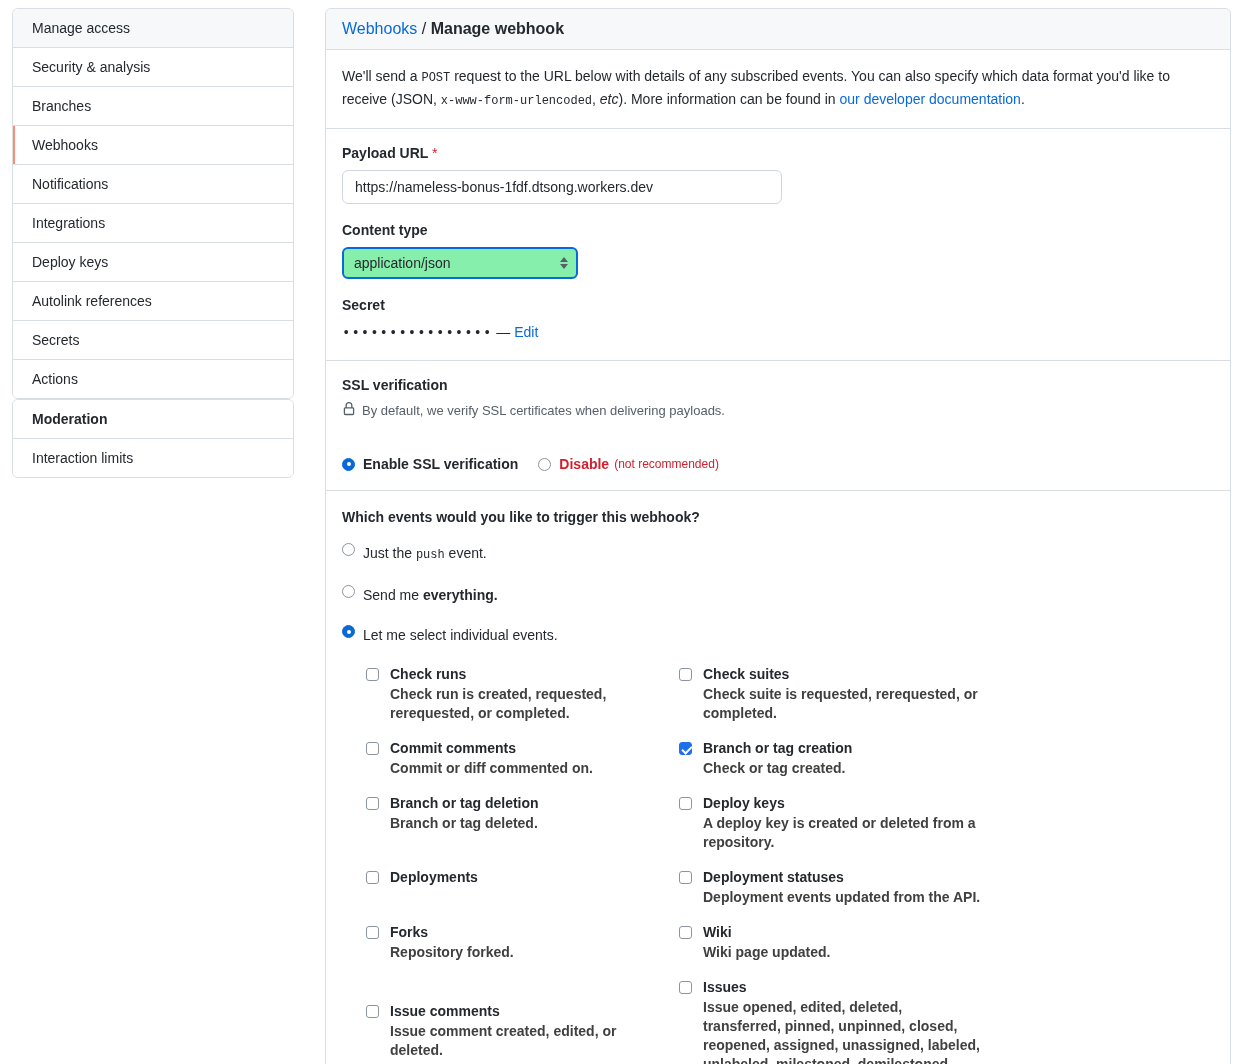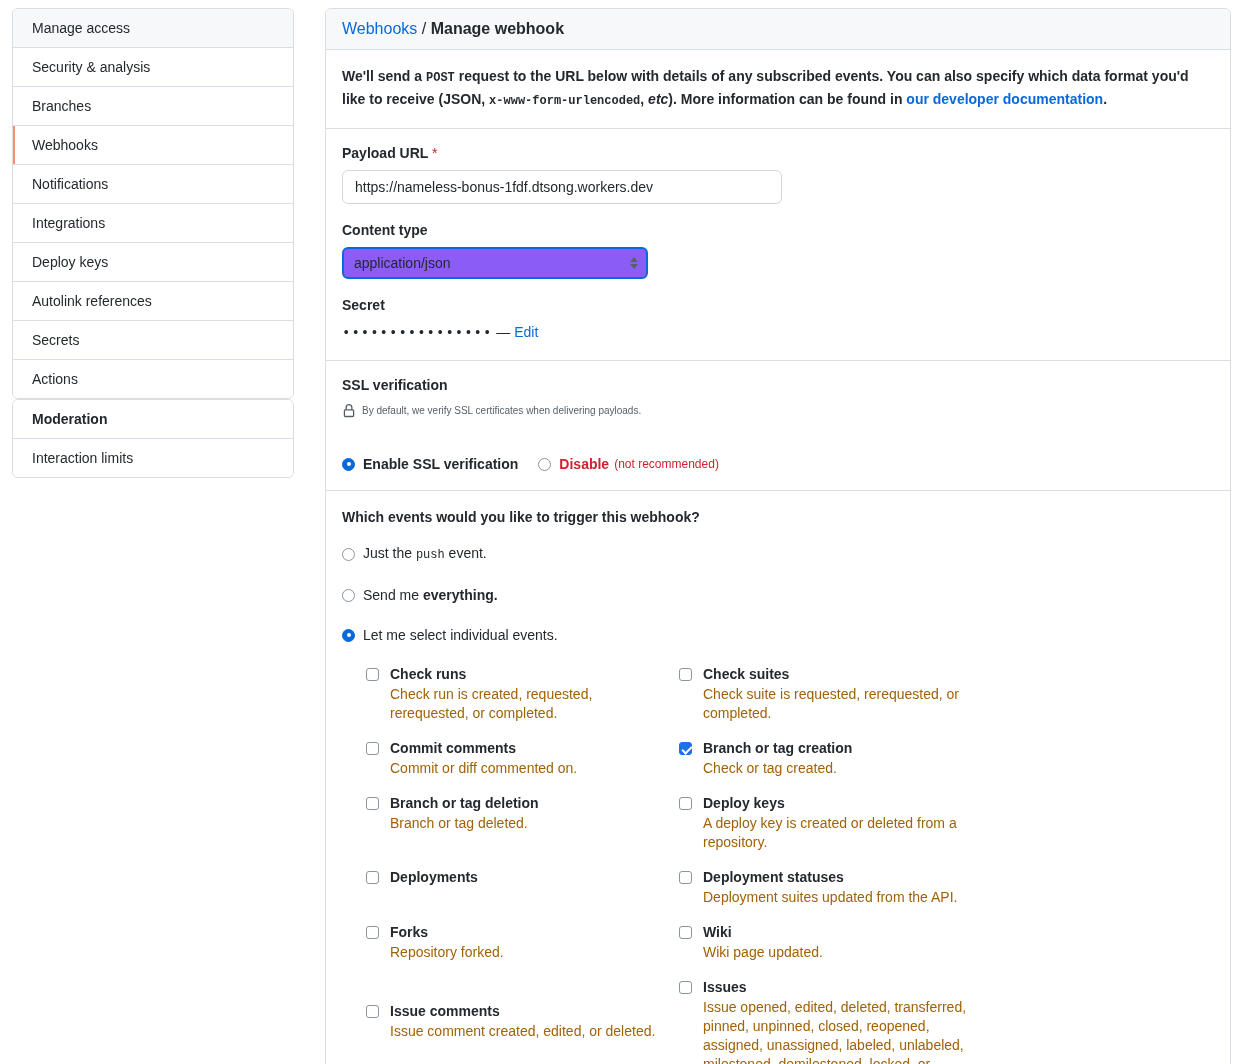--- a/index.html
+++ b/index.html
@@ -93,21 +93,20 @@
     border-bottom: 1px solid #d8dee4;
   }
   .section:last-child { border-bottom: none; }
   .section.no-border { border-bottom: none; }
 
   .intro {
     font-size: 14px;
     line-height: 21px;
     color: #24292f;
     margin: 0;
-    font-weight: bold;
   }
   code.inline {
     font-family: "Liberation Mono", monospace;
     font-size: 12px;
     background: transparent;
     padding: 0;
   }
   a.link { color: #0969da; text-decoration: none; cursor: pointer; }
 
   .field-label {
@@ -130,25 +129,25 @@
     border-radius: 6px;
     background: #fff;
     outline: none;
   }
 
   .select-wrap {
     position: relative;
     display: inline-block;
   }
   .select-box {
-    width: 306px;
+    width: 236px;
     height: 32px;
     border: 2px solid #0969da;
     border-radius: 6px;
-    background: #8b5cf6;
+    background: #86efac;
     font-size: 14px;
     line-height: 28px;
     padding: 0 30px 0 10px;
     color: #24292f;
     cursor: pointer;
   }
   .select-arrows {
     position: absolute;
     right: 10px;
     top: 50%;
@@ -170,25 +169,24 @@
     font-size: 14px;
     line-height: 21px;
     color: #24292f;
   }
   .secret-dots {
     font-family: "Liberation Mono", monospace;
     letter-spacing: 1px;
   }
 
   .ssl-note {
-    font-size: 10px;
+    font-size: 13px;
     line-height: 18px;
     color: #57606a;
     display: flex;
-    align-items: center;
     gap: 6px;
     margin-bottom: 14px;
   }
   .lock-icon { flex: 0 0 14px; }
 
   .radio-row {
     display: flex;
     align-items: center;
     gap: 0;
     font-size: 14px;
@@ -225,21 +223,21 @@
   .ssl-disable-note { color: #cf222e; font-weight: 400; font-size: 12px; }
 
   .events-title {
     font-size: 14px;
     font-weight: 600;
     line-height: 20px;
     margin: 0 0 16px 0;
   }
   .event-choice {
     display: flex;
-    align-items: center;
+    align-items: flex-start;
     margin-bottom: 20px;
     font-size: 14px;
     line-height: 20px;
   }
   .event-choice:last-of-type { margin-bottom: 12px; }
 
   .events-grid {
     display: grid;
     grid-template-columns: 313px 313px;
     column-gap: 0px;
@@ -273,21 +271,21 @@
     content: "";
     position: absolute;
     left: 3.5px; top: 0.5px;
     width: 4px; height: 8px;
     border: solid #fff;
     border-width: 0 2px 2px 0;
     transform: rotate(45deg);
   }
   .event-text { font-size: 14px; line-height: 18px; }
   .event-name { font-weight: 600; display: block; margin-bottom: 2px; }
-  .event-desc { color: #a16207; font-weight: 400; display: block; line-height: 19px; }
+  .event-desc { color: #404040; font-weight: 700; display: block; line-height: 19px; }
 </style>
 </head>
 <body>
 
 <div class="page">
 
   <div class="sidebar">
     <div class="nav-card">
       <div class="nav-item selected"><span>Manage access</span></div>
       <div class="nav-item"><span>Security &amp; analysis</span></div>
@@ -434,21 +432,21 @@
         <div class="event-item">
           <input class="checkbox" type="checkbox" style="">
           <span class="event-text">
             <span class="event-name">Deployments</span>
           </span>
         </div>
         <div class="event-item">
           <input class="checkbox" type="checkbox" style="">
           <span class="event-text">
             <span class="event-name">Deployment statuses</span>
-            <span class="event-desc">Deployment suites updated from the API.</span>
+            <span class="event-desc">Deployment events updated from the API.</span>
           </span>
         </div>
 
         <div class="event-item">
           <input class="checkbox" type="checkbox" style="">
           <span class="event-text">
             <span class="event-name">Forks</span>
             <span class="event-desc">Repository forked.</span>
           </span>
         </div>

